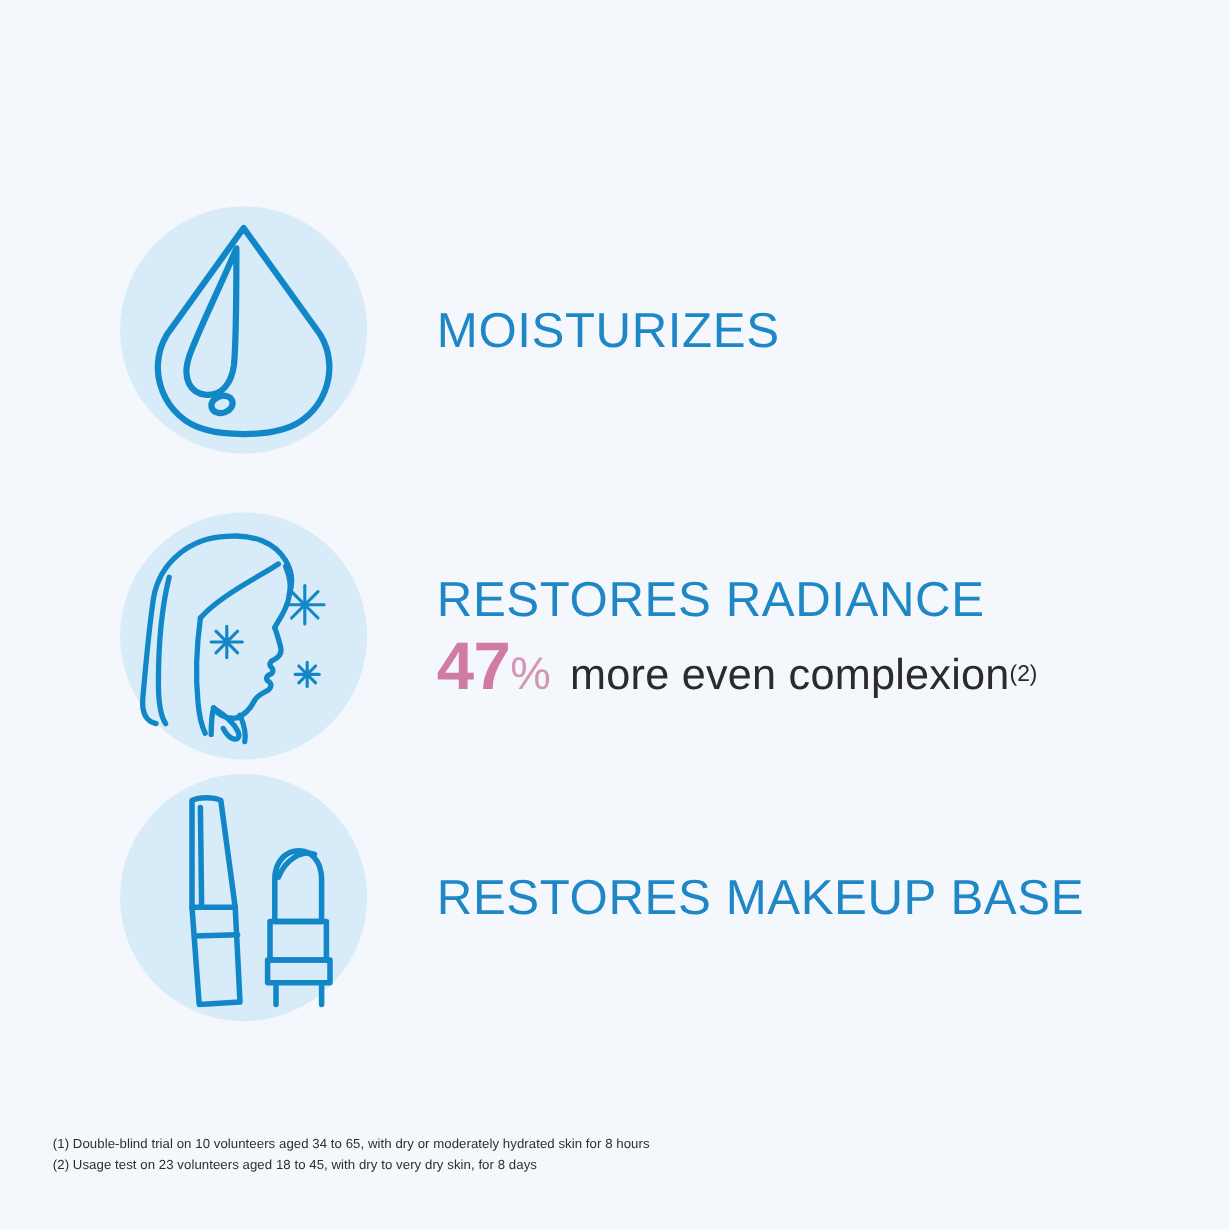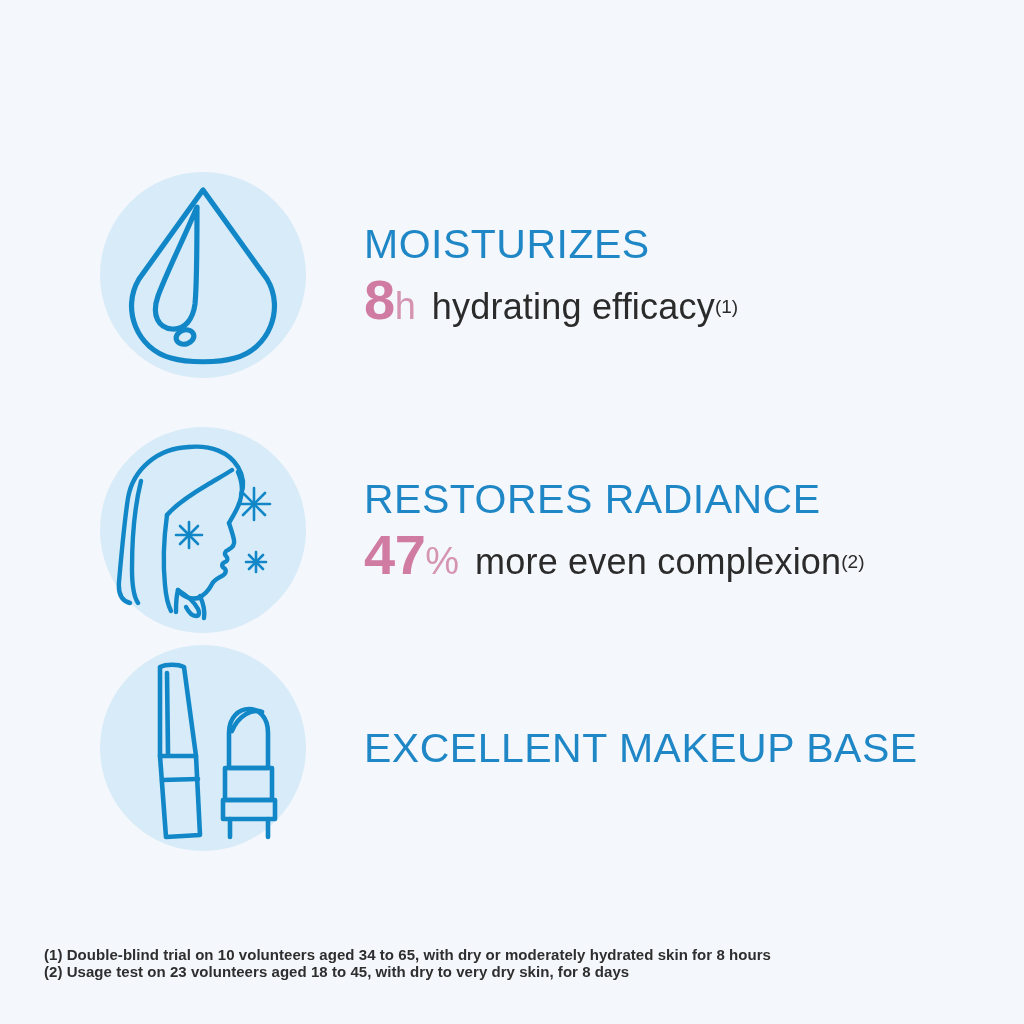--- a/index.html
+++ b/index.html
@@ -115,23 +115,23 @@
   .benefit-row.heading-only .benefit-text { padding-top:0; }
 
   
   .footnotes {
     position:absolute;
     left:44px;
     top:946px;
     width:900px;
   }
   .footnote-line {
-    font-size:15px;
+    font-size:11px;
     line-height:17px;
-    font-weight:700;
+    font-weight:400;
     color:#2e2e2e;
     letter-spacing:0.05px;
     white-space:nowrap;
   }
 </style>
 </head>
 <body>
 
 <div class="page">
 
@@ -149,23 +149,20 @@
               <path d="M105 43 C92 74 74 110 66 132 C59 152 67 164 80 165
                        C93 166 101 155 103 140 C105 118 105 74 105 43 Z"></path>
               <ellipse cx="93" cy="173" rx="9" ry="7" transform="rotate(-18 93 173)"></ellipse>
             </g>
           </svg>
         </div>
       </div>
 
       <div class="benefit-text">
         <div class="benefit-heading">MOISTURIZES</div>
-        <div class="benefit-claim">
-          <span class="claim-figure">8</span><span class="claim-unit">h</span><span class="claim-desc">hydrating efficacy</span><span class="claim-ref">(1)</span>
-        </div>
       </div>
     </div>
 
     <div class="benefit-row row-1">
 
       <div class="icon-medallion">
         <div class="icon-disc"></div>
         <div class="icon-art">
           <svg viewBox="0 0 222 222">
             <g fill="none" stroke="#1287c8" stroke-width="4.4" stroke-linecap="round" stroke-linejoin="round">
@@ -251,21 +248,21 @@
               <path d="M133 131 L180 131 L180 163 L133 163 Z"></path>
               <path d="M131 163 L183 163 L183 182 L131 182 Z"></path>
               <path d="M138 182 L138 200"></path>
               <path d="M176 182 L176 200"></path>
             </g>
           </svg>
         </div>
       </div>
 
       <div class="benefit-text">
-        <div class="benefit-heading">EXCELLENT MAKEUP BASE</div>
+        <div class="benefit-heading">RESTORES MAKEUP BASE</div>
       </div>
     </div>
 
   </div>
 
   <div class="footnotes">
     <div class="footnote-line">(1) Double-blind trial on 10 volunteers aged 34 to 65, with dry or moderately hydrated skin for 8 hours</div>
     <div class="footnote-line">(2) Usage test on 23 volunteers aged 18 to 45, with dry to very dry skin, for 8 days</div>
   </div>
 

